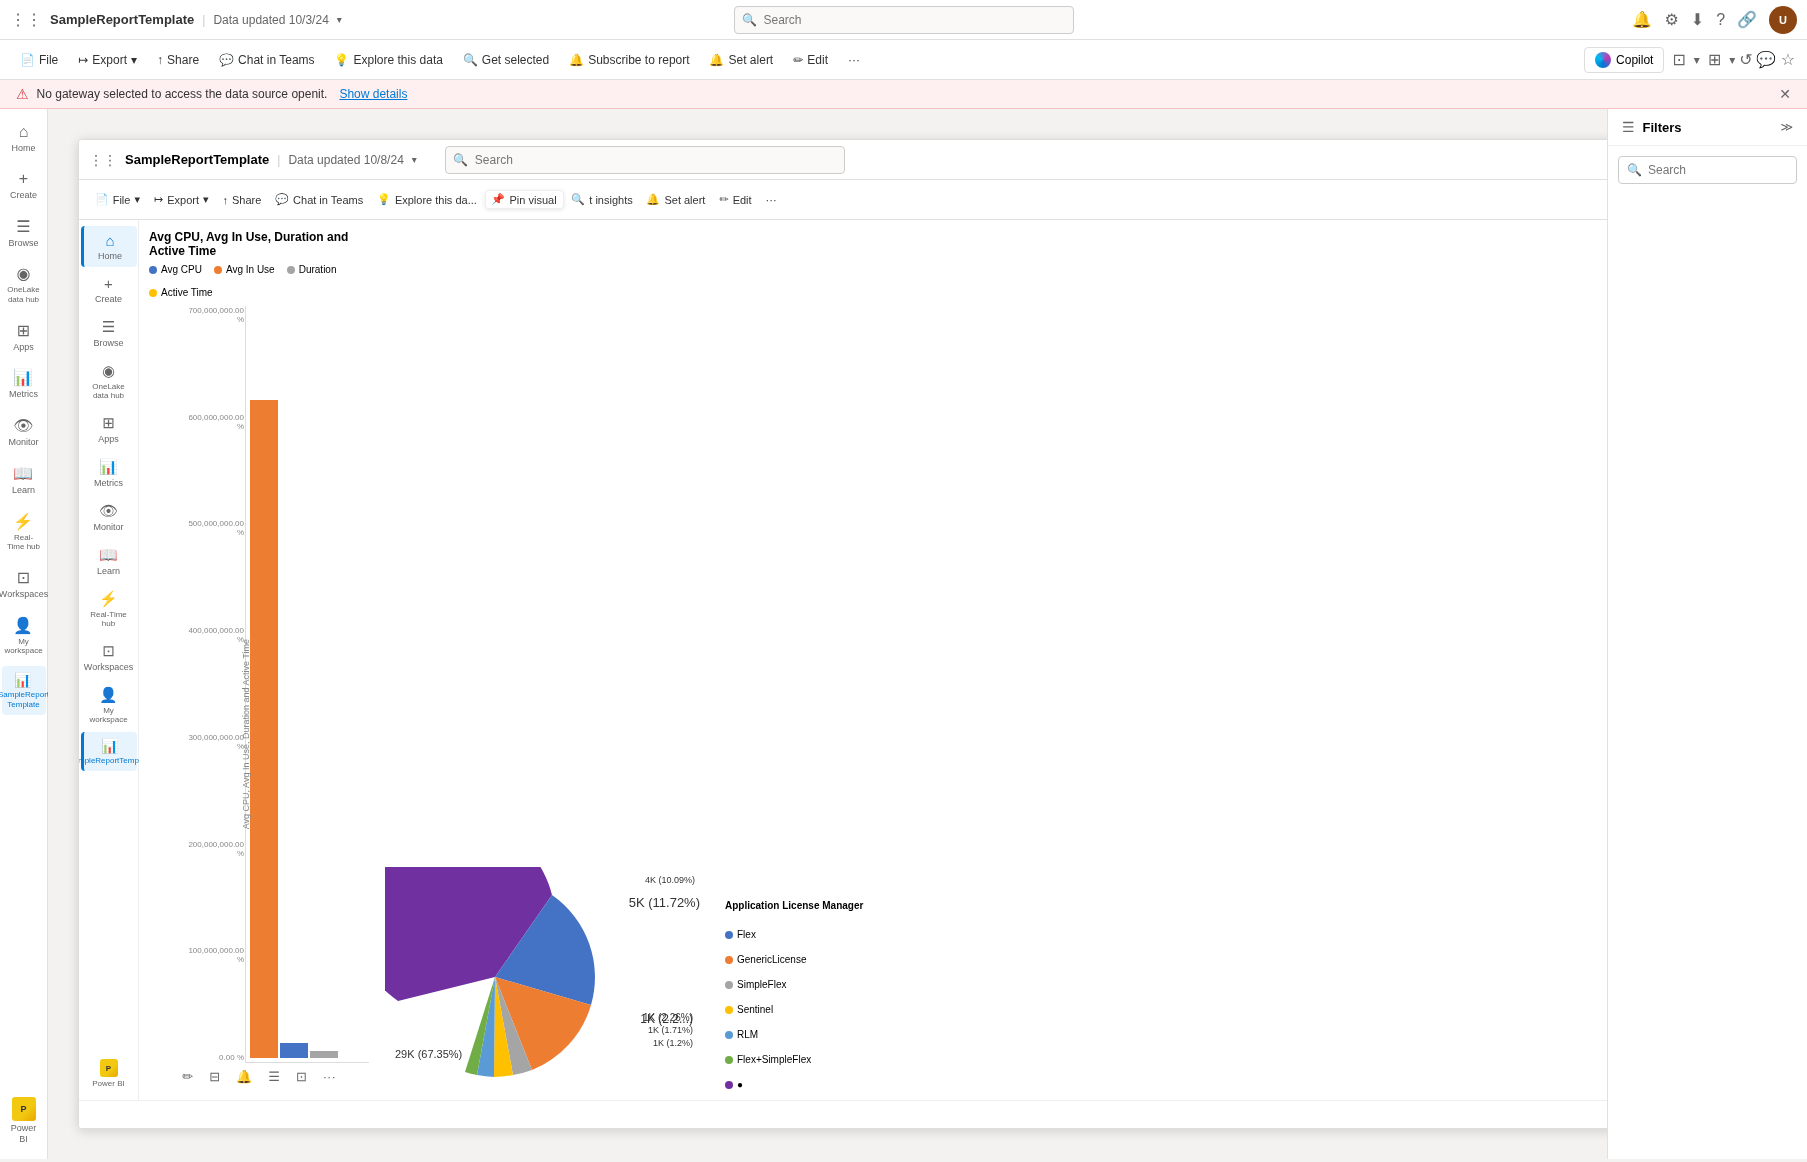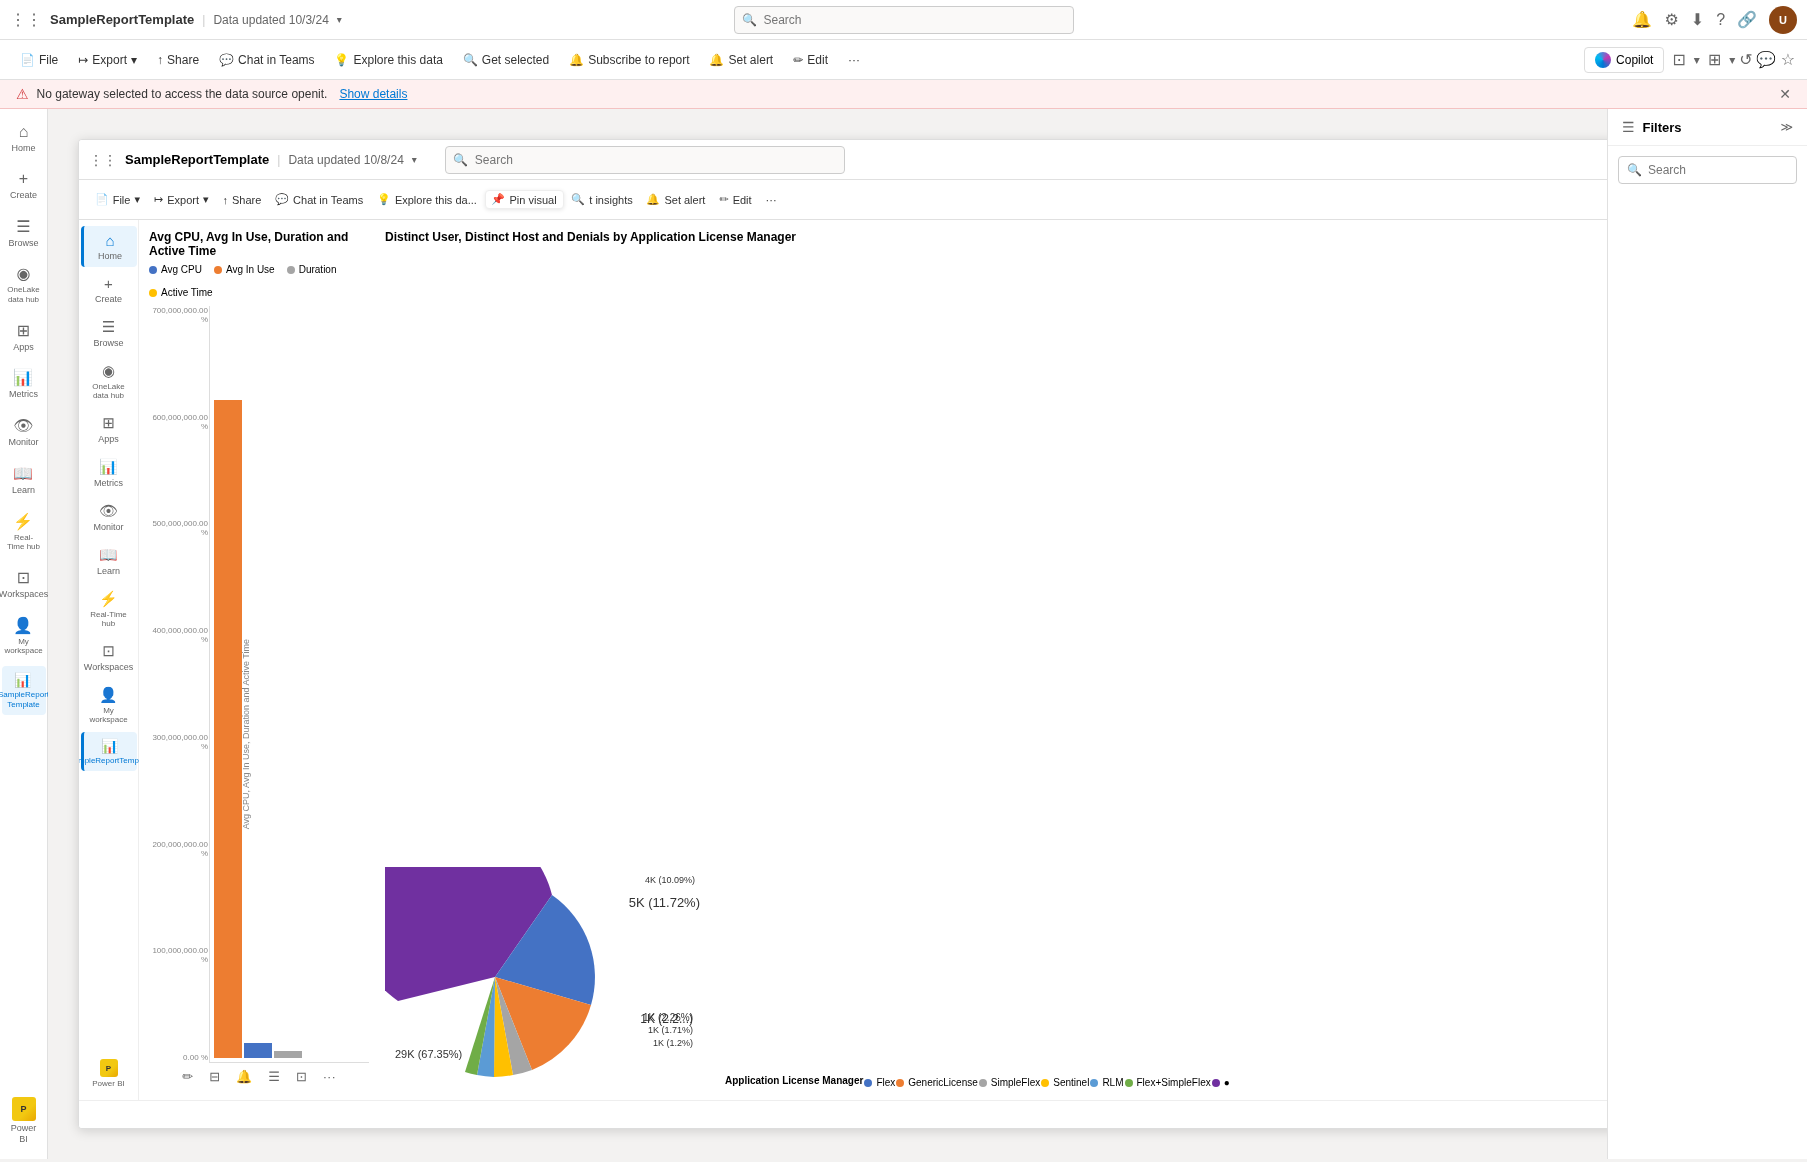--- a/index.html
+++ b/index.html
@@ -240,21 +240,21 @@
     .inner-nav-item .in-icon { font-size: 15px; color: #666; }
     .inner-nav-item.active .in-icon { color: #0078d4; }
     .inner-nav-item .in-label { font-size: 9px; color: #666; text-align: center; }
 
     
     .chart-area { flex: 1; background: #fff; padding: 10px; overflow: hidden; display: flex; flex-direction: column; }
     .chart-title { font-size: 12px; font-weight: 600; margin-bottom: 6px; }
     .chart-legend { display: flex; gap: 12px; margin-bottom: 8px; flex-wrap: wrap; }
     .legend-item { display: flex; align-items: center; gap: 4px; font-size: 10px; }
     .legend-dot { width: 8px; height: 8px; border-radius: 50%; }
-    .pie-legend { display: flex; flex-direction: row; gap: 1px; font-size: 10px; }
+    .pie-legend { display: flex; flex-direction: column; gap: 14px; font-size: 10px; }
     .pie-legend-item { display: flex; align-items: center; gap: 4px; }
     .pie-legend-dot { width: 8px; height: 8px; border-radius: 50%; }
 
     
     .filter-panel-inner {
       width: 160px;
       background: #faf9f8;
       border-left: 1px solid #e0e0e0;
       display: flex;
       flex-direction: column;
@@ -612,21 +612,21 @@
                   </div>
                   <div class="legend-item">
                     <div class="legend-dot" style="background:#a5a5a5;"></div>
                     <span>Duration</span>
                   </div>
                   <div class="legend-item">
                     <div class="legend-dot" style="background:#ffc000;"></div>
                     <span>Active Time</span>
                   </div>
                 </div>
-                <div style="flex:1;display:flex;position:relative;border-left:1px solid #ddd;border-bottom:1px solid #ddd;margin-left:60px;">
+                <div style="flex:1;display:flex;position:relative;border-left:1px solid #ddd;border-bottom:1px solid #ddd;margin-left:96px;">
 
                   <div style="position:absolute;left:-62px;top:0;bottom:0;display:flex;flex-direction:column;justify-content:space-between;font-size:8px;color:#888;text-align:right;width:60px;">
                     <span>700,000,000.00 %</span>
                     <span>600,000,000.00 %</span>
                     <span>500,000,000.00 %</span>
                     <span>400,000,000.00 %</span>
                     <span>300,000,000.00 %</span>
                     <span>200,000,000.00 %</span>
                     <span>100,000,000.00 %</span>
                     <span>0.00 %</span>
@@ -645,21 +645,20 @@
                   <button class="chart-action-btn">✏</button>
                   <button class="chart-action-btn">⊟</button>
                   <button class="chart-action-btn">🔔</button>
                   <button class="chart-action-btn">☰</button>
                   <button class="chart-action-btn">⊡</button>
                   <button class="chart-action-btn">···</button>
                 </div>
               </div>
 
               <div style="flex:1;display:flex;flex-direction:column;">
-                <div class="chart-title">Distinct User, Distinct Host and Denials by Application License Manager</div>
                 <div style="flex:1;display:flex;align-items:flex-end;justify-content:flex-start;gap:10px;">
 
                   <div style="position:relative;">
                     <svg width="220" height="220" viewBox="-110 -110 220 220">
 
                       <path d="M0,0 L-97,24 A100,100 0 1,1 57,-82 Z" fill="#7030a0"></path>
 
                       <path d="M0,0 L57,-82 A100,100 0 0,1 96,28 Z" fill="#4472c4"></path>
 
                       <path d="M0,0 L96,28 A100,100 0 0,1 37,93 Z" fill="#ed7d31"></path>

